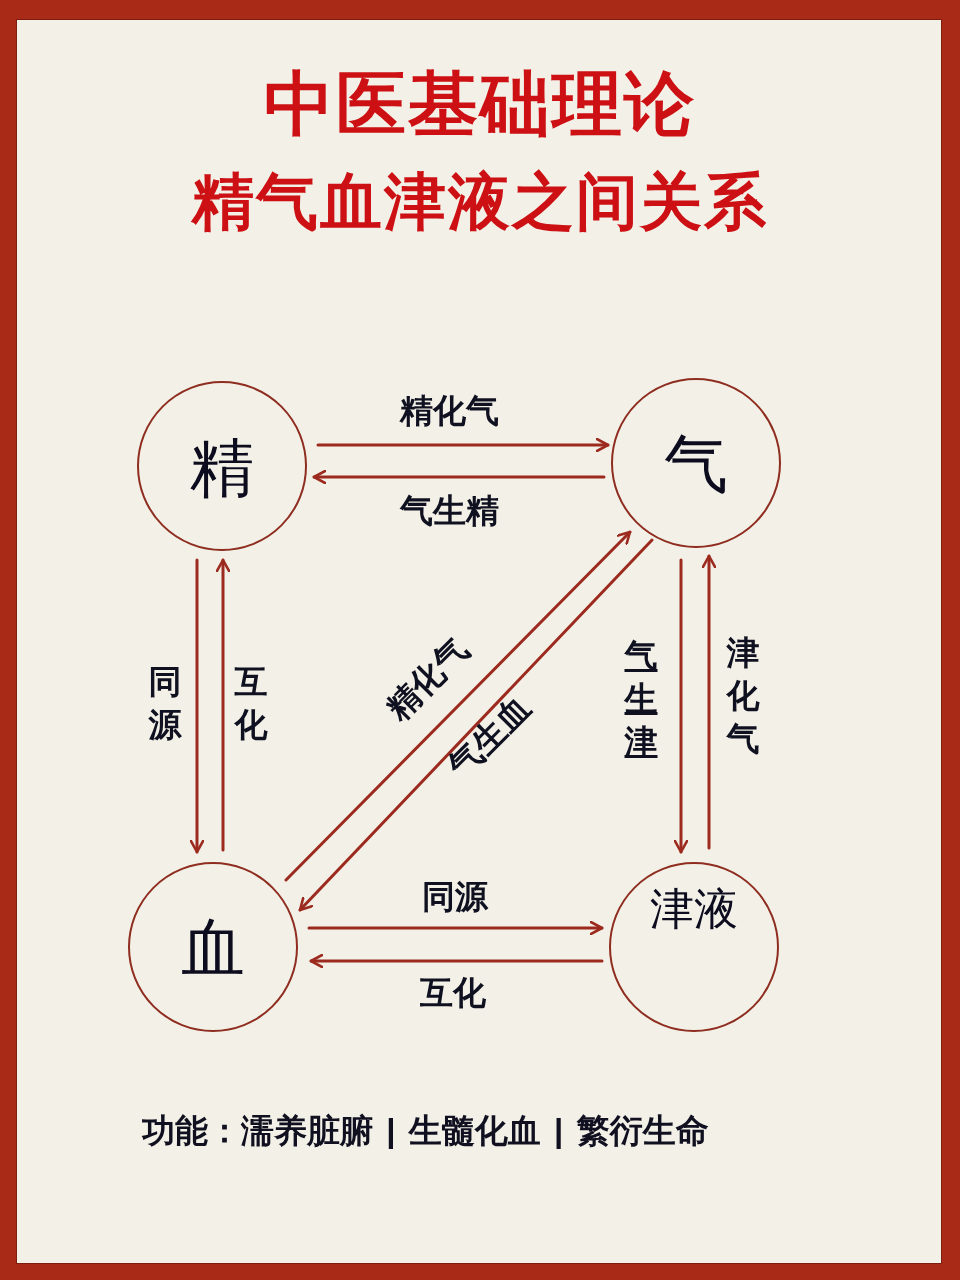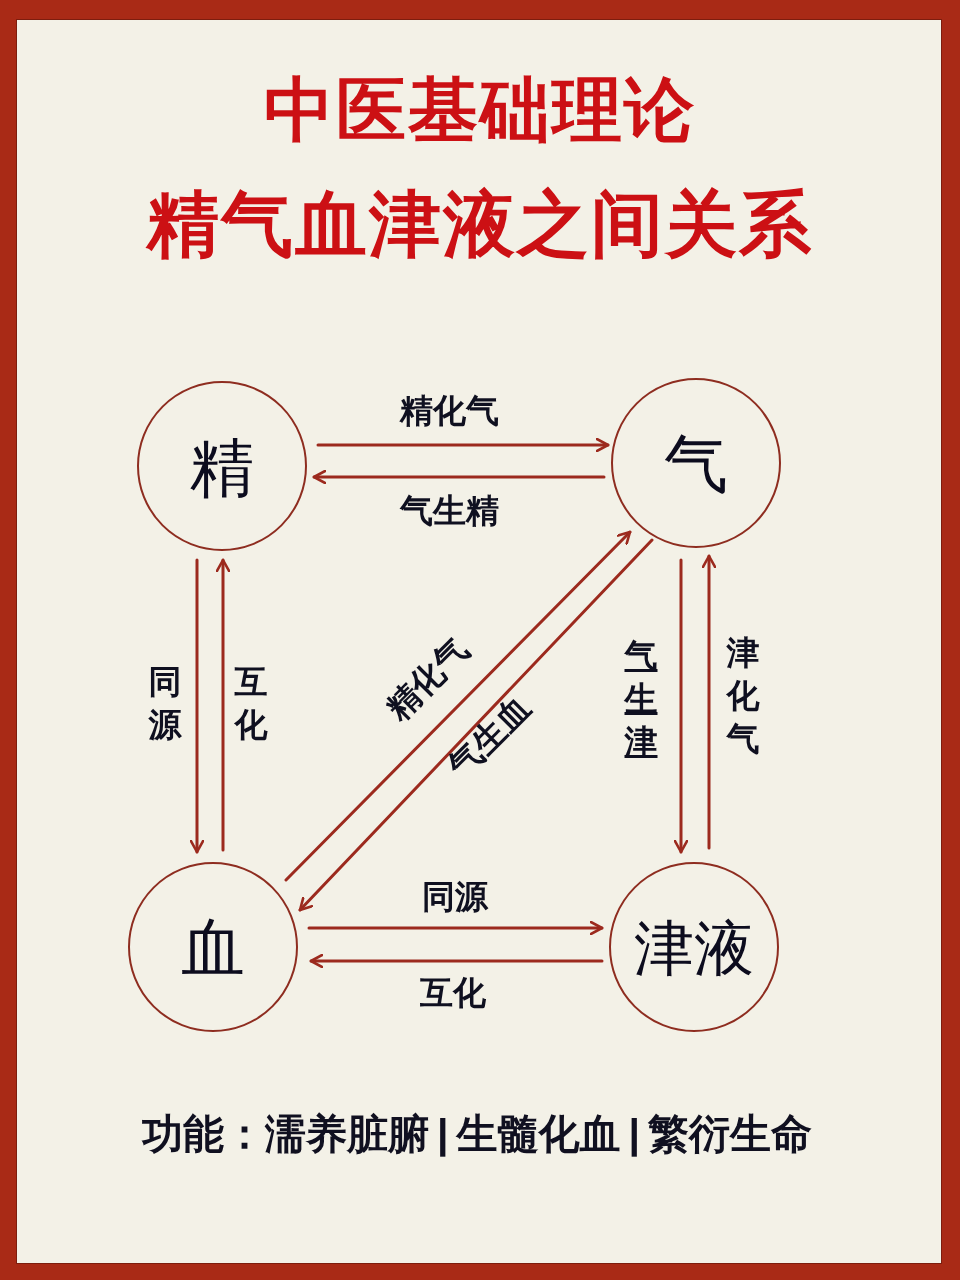--- a/index.html
+++ b/index.html
@@ -16,37 +16,37 @@
       position: absolute; left: 17px; top: 20px; width: 924px; height: 1243px;
       background: #f3f1e7;
       box-shadow: 0 0 0 1px #7d1d0e;
     }
     .title {
       position: absolute; left: 0; width: 960px; text-align: center;
       color: #cc1014; font-weight: bold;
       font-family: "DejaVu Sans", sans-serif;
       letter-spacing: 2px;
     }
-    .title.l1 { top: 68px; font-size: 70px; line-height: 84px; }
-    .title.l2 { top: 180px; font-size: 72px; line-height: 88px; }
+    .title.l1 { top: 68px; font-size: 70px; line-height: 84px; font-family: Liberation Mono, monospace; }
+    .title.l2 { top: 158px; font-size: 62px; line-height: 88px; }
     svg.diagram { position: absolute; left: 0; top: 0; }
     .node-label {
       position: absolute; color: #0c0c1e; text-align: center;
       font-family: "DejaVu Sans", sans-serif;
     }
     .edge-label {
       position: absolute; color: #0f1020; font-weight: bold;
       font-size: 33px; line-height: 38px;
       font-family: "DejaVu Sans", sans-serif; white-space: nowrap;
     }
     .vlabel { width: 38px; text-align: center; white-space: normal; word-break: break-all; line-height: 43px; }
     .footer {
-      position: absolute; left: 142px; top: 1112px; font-size: 41px; line-height: 44px;
+      position: absolute; left: 142px; top: 1112px; font-size: 33px; line-height: 44px;
       font-weight: bold; color: #101020; white-space: nowrap;
-      font-family: Liberation Sans, sans-serif;
+      font-family: Liberation Mono, monospace;
       text-align: center;
     }
     .footer .sep { margin: 0 8px; }
   </style>
 </head>
 <body>
 
 <div class="frame"></div>
 <div class="panel"></div>
 
@@ -80,21 +80,21 @@
     <line x1="709" y1="848" x2="709" y2="556" marker-end="url(#ah)"></line>
 
     <line x1="309" y1="928" x2="602" y2="928" marker-end="url(#ah)"></line>
     <line x1="602" y1="961" x2="311" y2="961" marker-end="url(#ah)"></line>
   </g>
 </svg>
 
 <div class="node-label" style="left:162px; top:432px; width:120px; font-size:64px; line-height:72px;">精</div>
 <div class="node-label" style="left:636px; top:428px; width:120px; font-size:64px; line-height:72px;">气</div>
 <div class="node-label" style="left:153px; top:912px; width:120px; font-size:64px; line-height:72px;">血</div>
-<div class="node-label" style="left:614px; top:912px; width:160px; font-size:60px; line-height:72px;">津液</div>
+<div class="node-label" style="left:614px; top:873px; width:160px; font-size:44px; line-height:72px;">津液</div>
 
 <div class="edge-label" style="left:400px; top:392px;">精化气</div>
 <div class="edge-label" style="left:400px; top:492px;">气生精</div>
 
 <div class="edge-label vlabel" style="left:146px; top:660px;">同源</div>
 <div class="edge-label vlabel" style="left:232px; top:660px;">互化</div>
 
 <div class="edge-label" style="left:378px; top:660px; transform: rotate(-45deg); transform-origin: center;">精化气</div>
 <div class="edge-label" style="left:440px; top:718px; transform: rotate(-45deg); transform-origin: center;">气生血</div>
 

